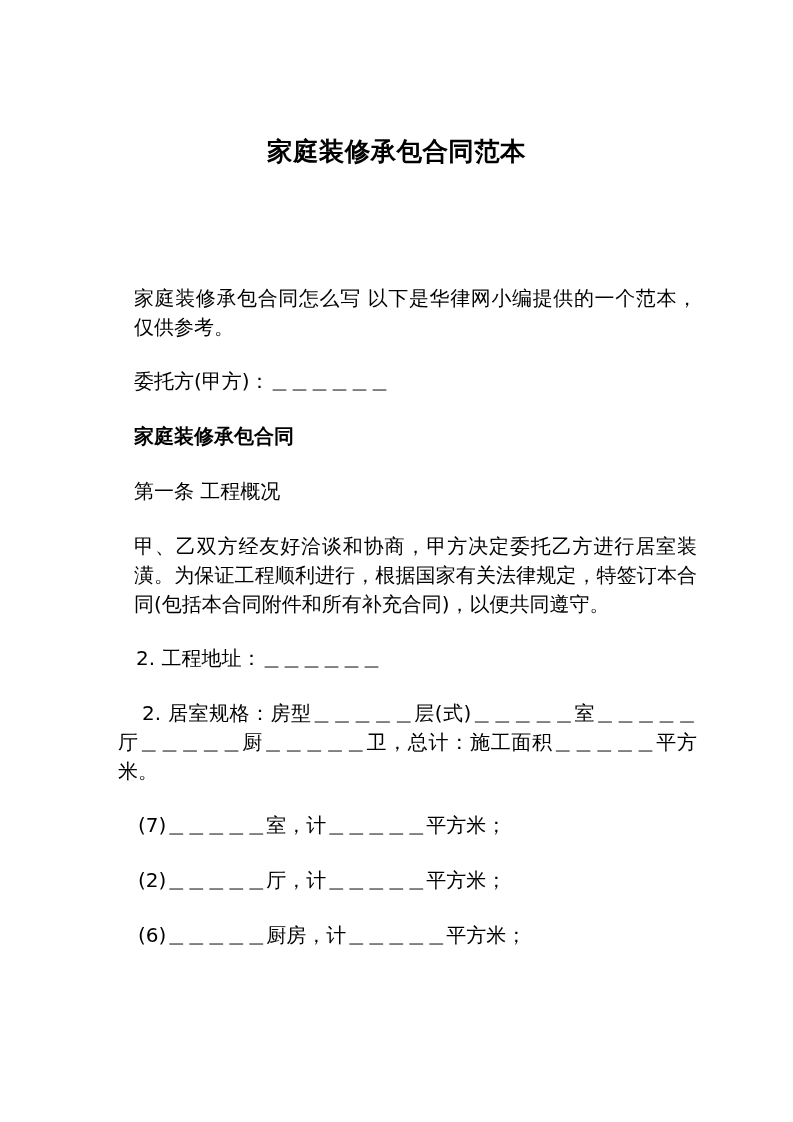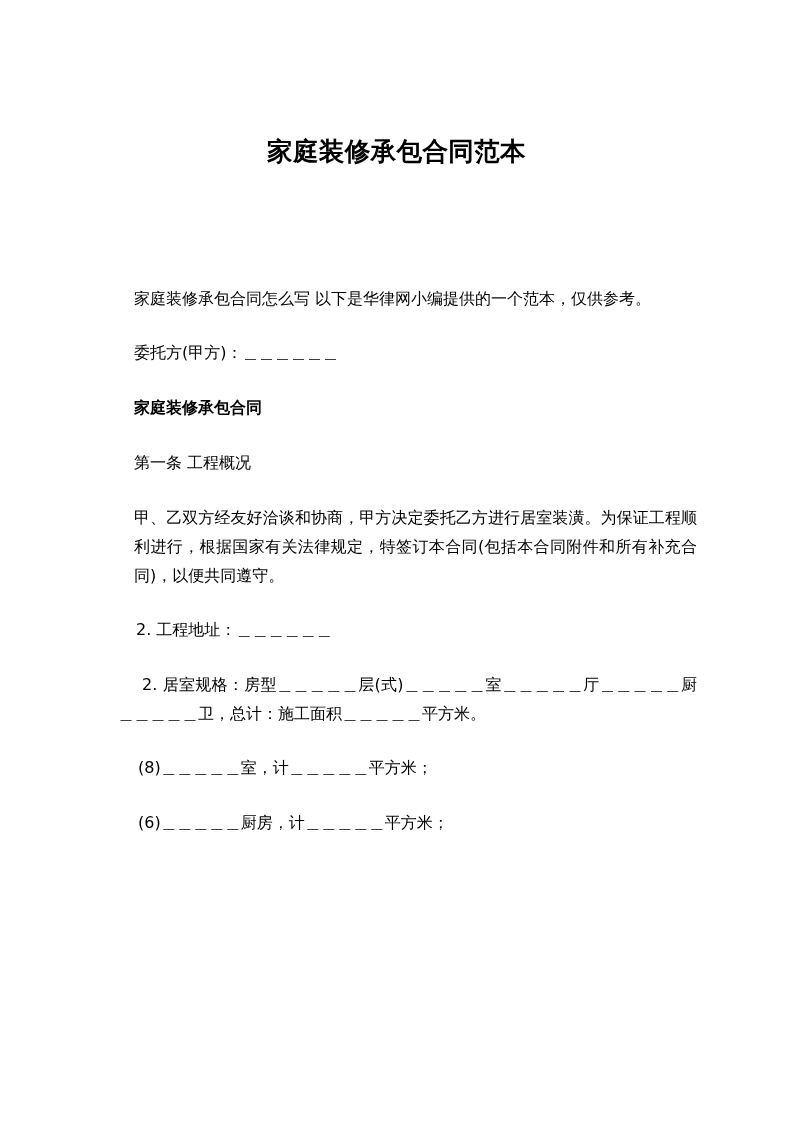--- a/index.html
+++ b/index.html
@@ -30,21 +30,21 @@
     letter-spacing: 0.4px;
     line-height: 1.25;
   }
   .content {
     position: absolute;
     top: 284px;
     left: 118px;
     width: 584px;
   }
   .para {
-    font-size: 16px;
+    font-size: 20px;
     line-height: 29px;
     margin: 0 5px 25px 0;
     text-align: justify;
     text-justify: inter-ideograph;
     word-break: break-all;
     white-space: pre-wrap;
   }
   .para.lead {
     padding-left: 16px;
   }
@@ -103,22 +103,23 @@
 
 
     <p class="para section">第一条 工程概况</p>
 
     <p class="para lead">甲、乙双方经友好洽谈和协商，甲方决定委托乙方进行居室装潢。为保证工程顺利进行，根据国家有关法律规定，特签订本合同(包括本合同附件和所有补充合同)，以便共同遵守。</p>
 
     <p class="para item1">2. 工程地址：＿＿＿＿＿＿</p>
 
     <p class="para item2">2. 居室规格：房型＿＿＿＿＿层(式)＿＿＿＿＿室＿＿＿＿＿厅＿＿＿＿＿厨＿＿＿＿＿卫，总计：施工面积＿＿＿＿＿平方米。</p>
 
-    <p class="para sub">(8)＿＿＿＿＿室，计＿＿＿＿＿平方米；</p>
+    <p class="para sub">(7)＿＿＿＿＿室，计＿＿＿＿＿平方米；</p>
 
+    <p class="para sub">(2)＿＿＿＿＿厅，计＿＿＿＿＿平方米；</p>
 
     <p class="para sub">(6)＿＿＿＿＿厨房，计＿＿＿＿＿平方米；</p>
 
   </div>
 
   <div class="page-number">1</div>
 
 </div>
 
 </body></html>

